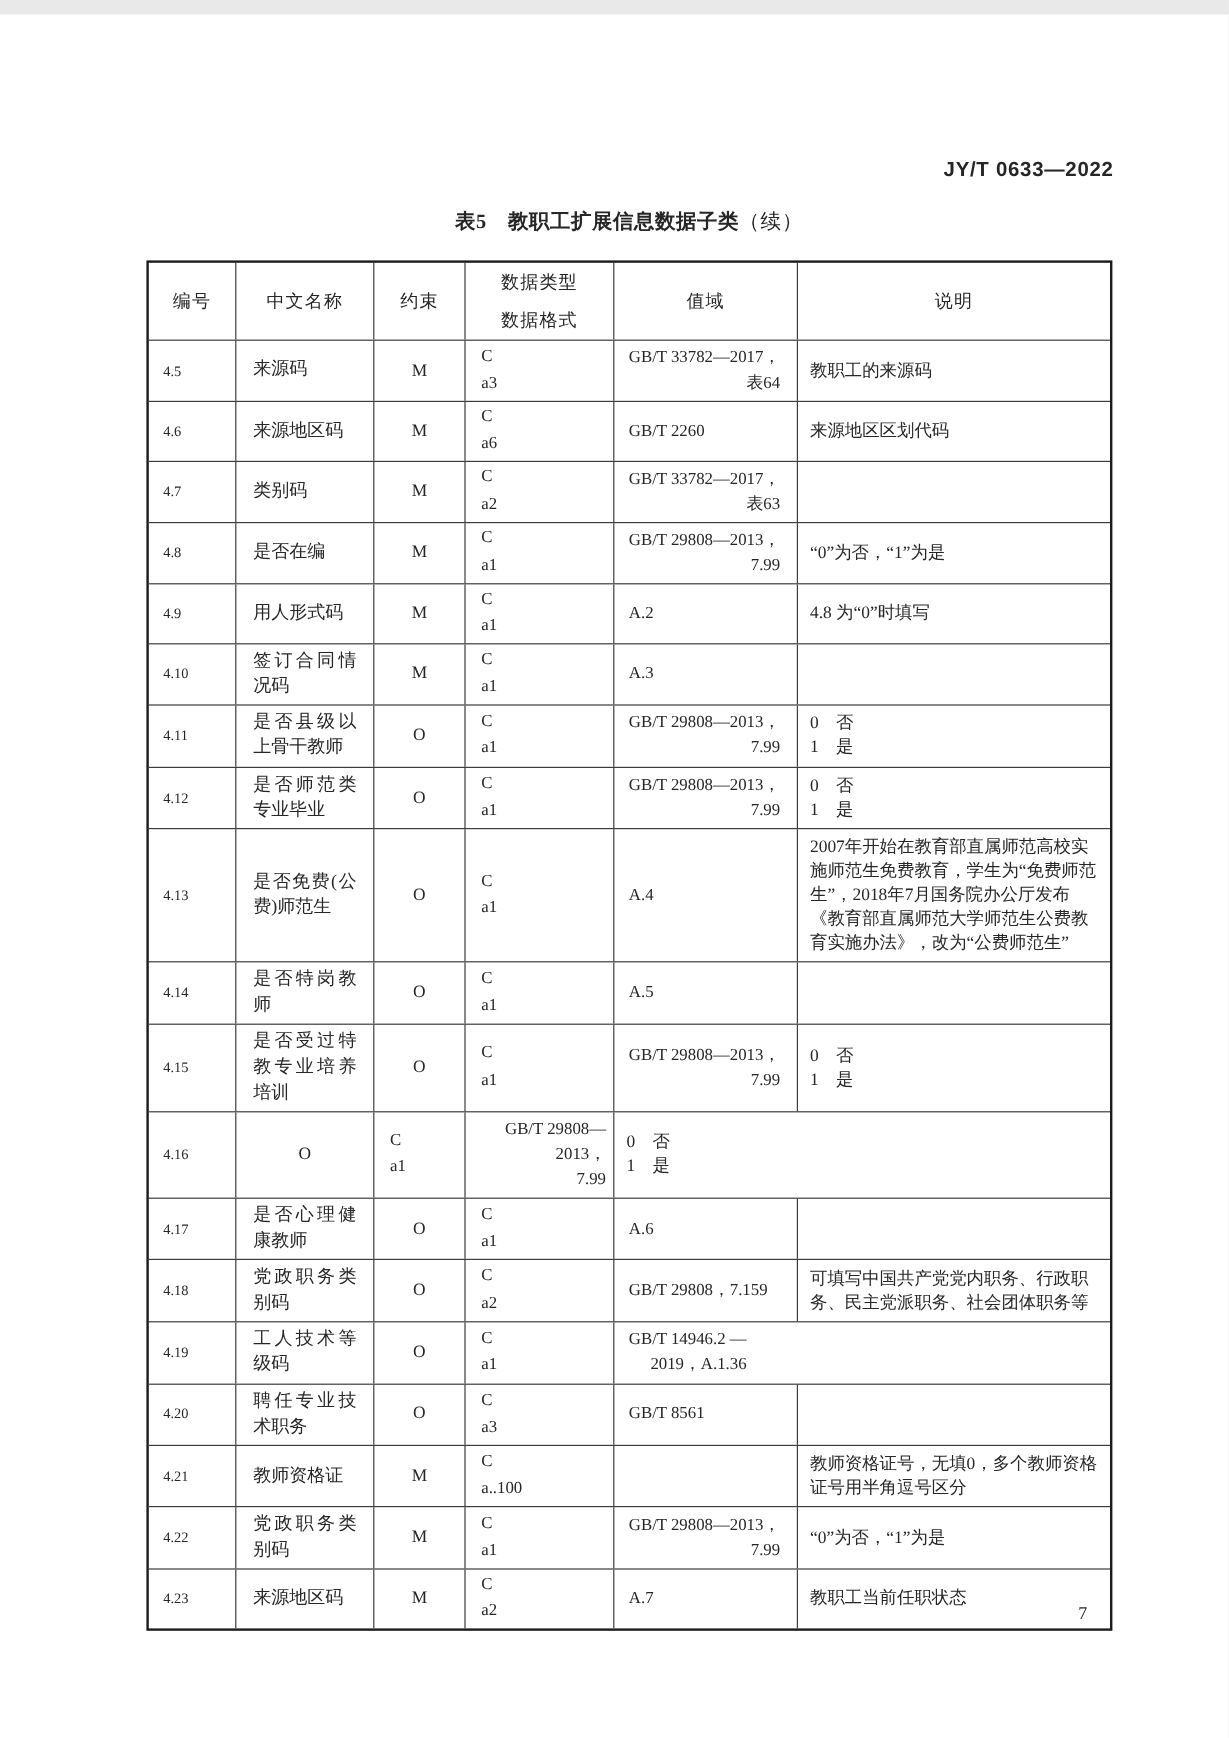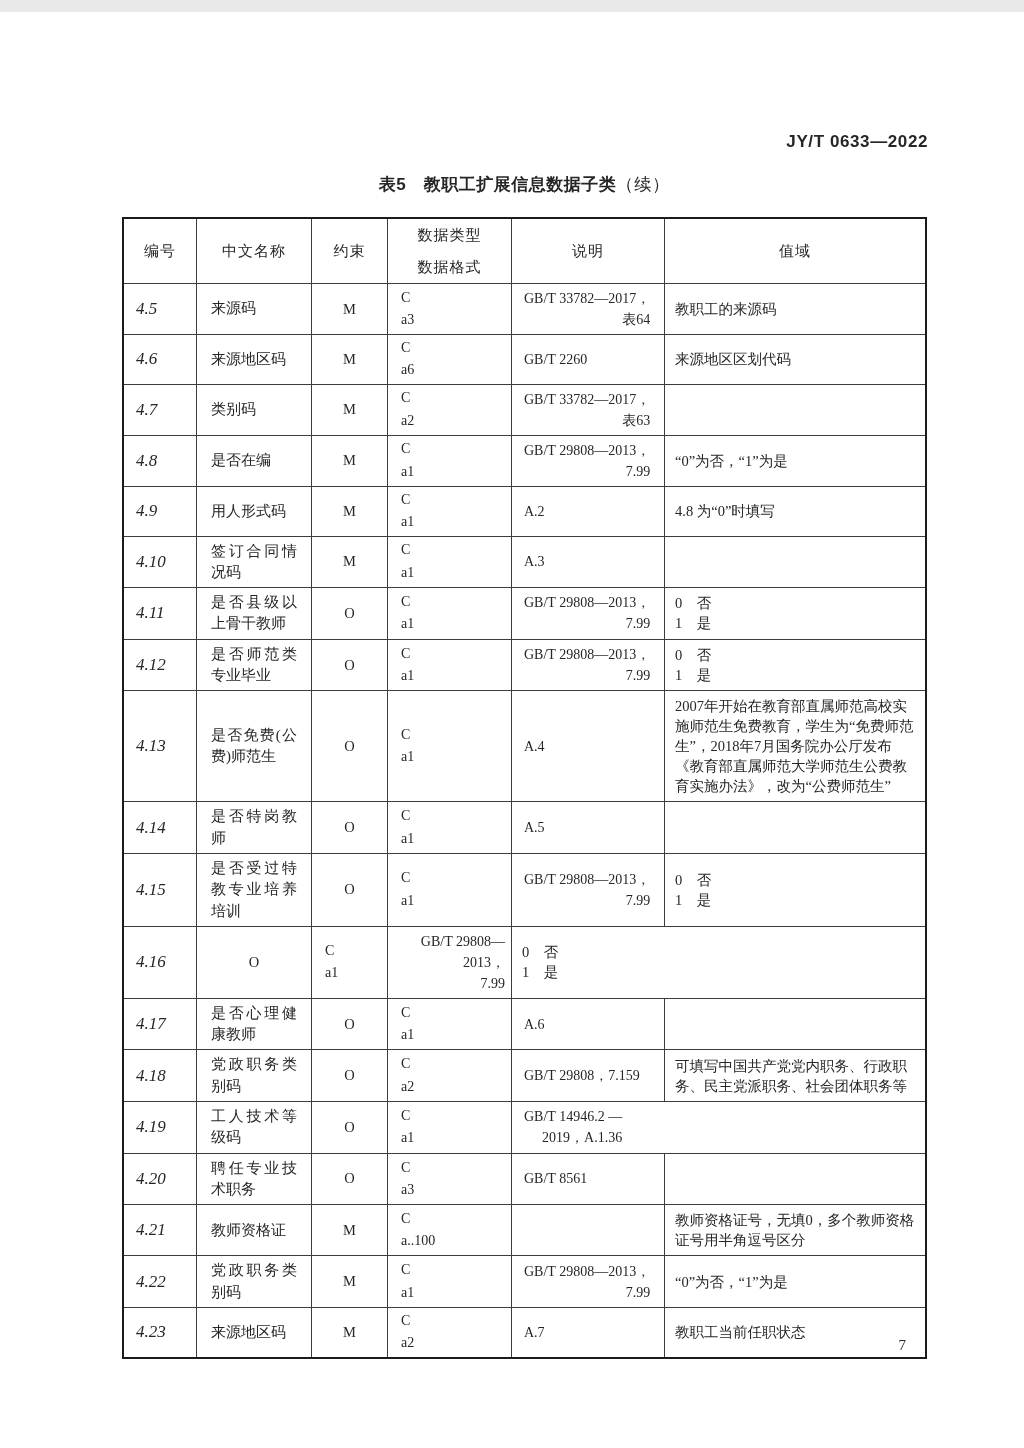--- a/index.html
+++ b/index.html
@@ -21,21 +21,21 @@
   .doc-code{
     position:absolute;top:120px;right:96px;
     font-family:"Liberation Sans","DejaVu Sans",sans-serif;
     font-weight:700;font-size:17px;letter-spacing:0.6px;
   }
   .table-title{
     position:absolute;top:163px;left:122px;width:805px;
     text-align:center;font-size:17px;line-height:1.2;
   }
   .t-main{
-    font-family:Liberation Sans, sans-serif;
+    font-family:Liberation Serif, serif;
     font-weight:700;letter-spacing:0.5px;
   }
   .t-suffix{font-weight:400;letter-spacing:1px;}
   .table{
     position:absolute;top:205px;left:122px;width:805px;
     box-sizing:border-box;
     border:2.5px solid var(--frame);
     background:var(--paper);
   }
   .row{
@@ -50,21 +50,21 @@
     display:flex;align-items:center;
     white-space:pre-line;
     overflow:hidden;
   }
   .cell:first-child{border-left:none;}
   .h{
     justify-content:center;text-align:left;
     font-size:15px;letter-spacing:1px;
   }
   .h-type{flex-direction:column;justify-content:center;gap:13px;}
-  .c-id{padding:3px 4px 3px 12px;font-size:17px;font-style:italic;}
+  .c-id{padding:3px 4px 3px 12px;font-size:12px;}
   .c-name{
     padding:4px 14px;font-size:15px;line-height:1.42;
     text-align:justify;text-justify:inter-character;
   }
   .c-constraint{justify-content:center;font-size:14.5px;}
   .c-type{padding:2px 6px 2px 13px;font-size:14px;line-height:1.6;}
   .c-range{padding:4px 6px 4px 12px;font-size:14px;line-height:1.5;text-align:right;}
   .c-note{padding:5px 10px;font-size:14.5px;line-height:1.38;}
   .page-number{
     position:absolute;top:1325px;right:118px;
@@ -82,22 +82,22 @@
 
   <div class="table">
     <div class="row header-row">
       <div class="cell h">编号</div>
       <div class="cell h">中文名称</div>
       <div class="cell h">约束</div>
       <div class="cell h h-type">
         <div>数据类型</div>
         <div>数据格式</div>
       </div>
+      <div class="cell h">值域</div>
       <div class="cell h">说明</div>
-      <div class="cell h">值域</div>
     </div>
     <div id="table-body">
   <div class="row body-row">
     <div class="cell c-id">4.5</div>
     <div class="cell c-name">来源码</div>
     <div class="cell c-constraint">M</div>
     <div class="cell c-type">C
 a3</div>
     <div class="cell c-range">GB/T 33782—2017，
 表64</div>

